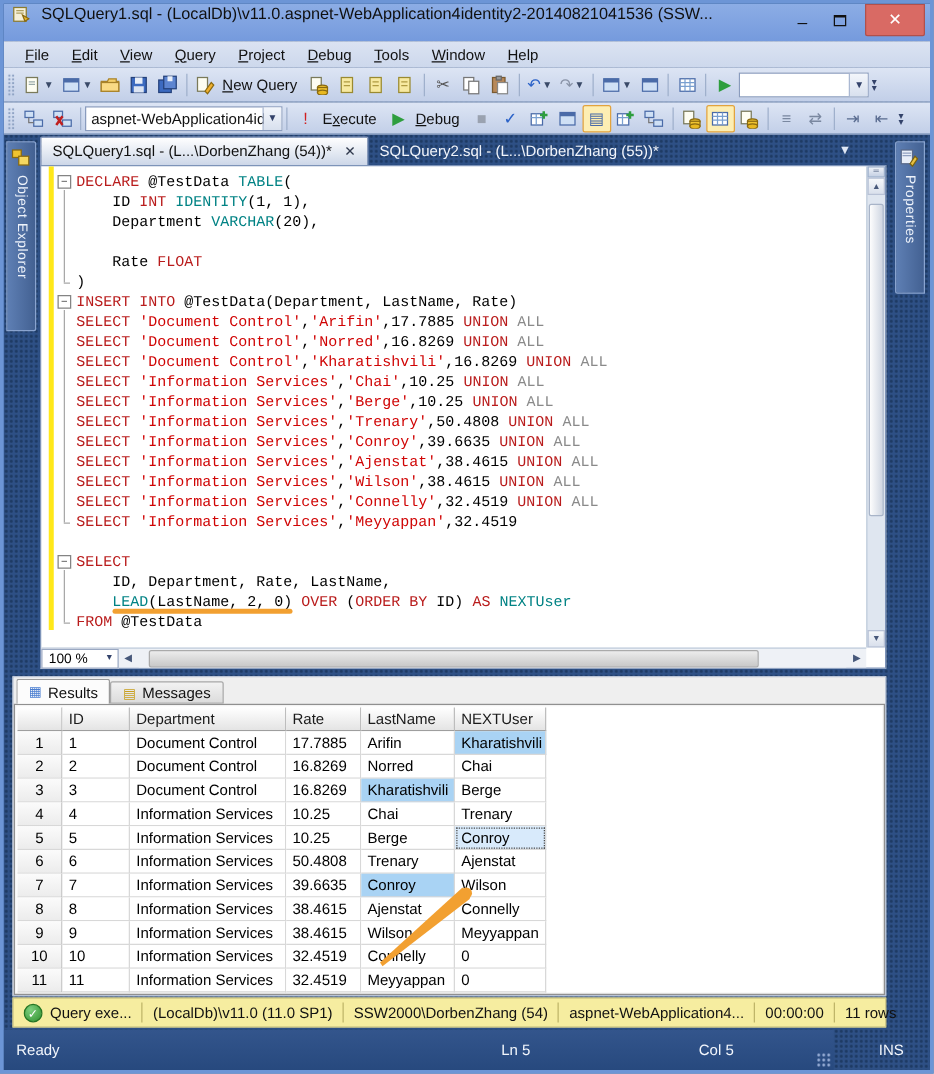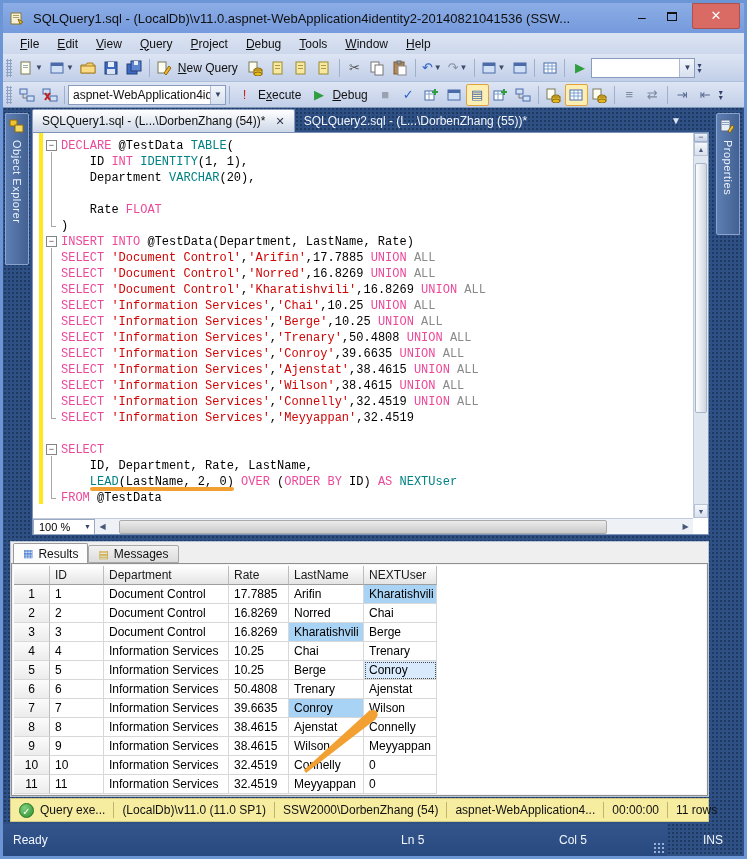--- a/index.html
+++ b/index.html
@@ -8,21 +8,21 @@
 
   .window{
     position:relative; width:747px; height:859px; overflow:hidden;
     border:3px solid #6c95d6;
     background-color:#2e5085;
     background-image:radial-gradient(circle, #1e3a63 1px, transparent 1.3px);
     background-size:4px 4px;
   }
   
   .titlebar{position:absolute;left:0;top:0;width:741px;height:30px;
-    background:linear-gradient(#8cade5,#759add);display:flex;align-items:center;}
+    background:linear-gradient(#8cade5,#759add);display:flex;align-items:flex-start;}
   .title-icon{width:16px;height:16px;margin:0 8px 0 6px;flex:none;}
   .title-text{font-size:13px;color:#101010;white-space:nowrap;overflow:hidden;}
   .winbtn{position:absolute;top:0;font-size:14px;color:#111;text-align:center;}
   .btn-min{right:92px;top:6px;width:20px;}
   .btn-max{right:62px;top:5px;width:20px;}
   .btn-max .maxbox{display:inline-block;width:10px;height:9px;border:1px solid #111;border-top:2px solid #111;background:transparent;}
   .btn-close{right:4px;width:48px;height:26px;background:#d96a64;border:1px solid #b0504c;
     color:#fff;font-size:13px;line-height:24px;border-radius:0 0 2px 2px;}
   
   .menubar{position:absolute;left:0;top:30px;width:741px;height:21px;
@@ -60,21 +60,21 @@
   .doctab.active{background:linear-gradient(#ffffff,#cdd7e8);color:#101010;border:1px solid #8a9cc0;border-bottom:none;border-radius:2px 2px 0 0;}
   .doctab.inactive{color:#f2f5fb;}
   .doctab .closex{margin-left:10px;font-size:11px;color:#30394d;}
   .tabwell-caret{position:absolute;left:668px;top:112px;color:#dfe7f5;font-size:10px;}
   
   .editor{position:absolute;left:29px;top:129px;width:677px;height:403px;background:#fff;border:1px solid #7d93b8;}
   .ybar{position:absolute;left:6px;top:0;width:4px;height:371px;background:#ffe81a;}
   .code-area{position:absolute;left:0;top:0;right:15px;bottom:16px;overflow:hidden;
     font-family:"Liberation Mono", monospace;font-size:12px;}
   .code-line{position:absolute;left:28px;height:16px;line-height:16px;white-space:pre;}
-  .tok-k{color:#ec4899;font-family:Liberation Mono, monospace;} .tok-f{color:#008284;} .tok-s{color:#d00404;} .tok-g{color:#8a8a8a;} .tok-p{color:#000;}
+  .tok-k{color:#b91c1c;font-family:Liberation Mono, monospace;} .tok-f{color:#008284;} .tok-s{color:#d00404;} .tok-g{color:#8a8a8a;} .tok-p{color:#000;}
   .foldbox{position:absolute;left:13px;width:11px;height:11px;border:1px solid #848484;background:#fff;
     font-size:9px;line-height:9px;text-align:center;color:#444;font-family:"Liberation Sans",sans-serif;}
   .outline-v{position:absolute;left:18px;width:1px;background:#a8a8a8;}
   .outline-h{position:absolute;left:18px;width:5px;height:1px;background:#a8a8a8;}
   .ann-underline{position:absolute;height:4px;background:#f2a031;border-radius:2px;}
   
   .vscroll{position:absolute;right:0;top:0;width:15px;bottom:16px;background:#dfe6f0;border-left:1px solid #c0cbdc;}
   .vthumb{position:absolute;left:1px;right:1px;top:30px;height:250px;background:linear-gradient(90deg,#fdfdfd,#cfd6e2);border:1px solid #a8b4c8;border-radius:2px;}
   .varrow{position:absolute;left:0;right:0;height:14px;display:flex;align-items:center;justify-content:center;
     font-size:7px;color:#47587a;background:linear-gradient(#f5f7fa,#d9e0ec);border:1px solid #b8c2d6;}

